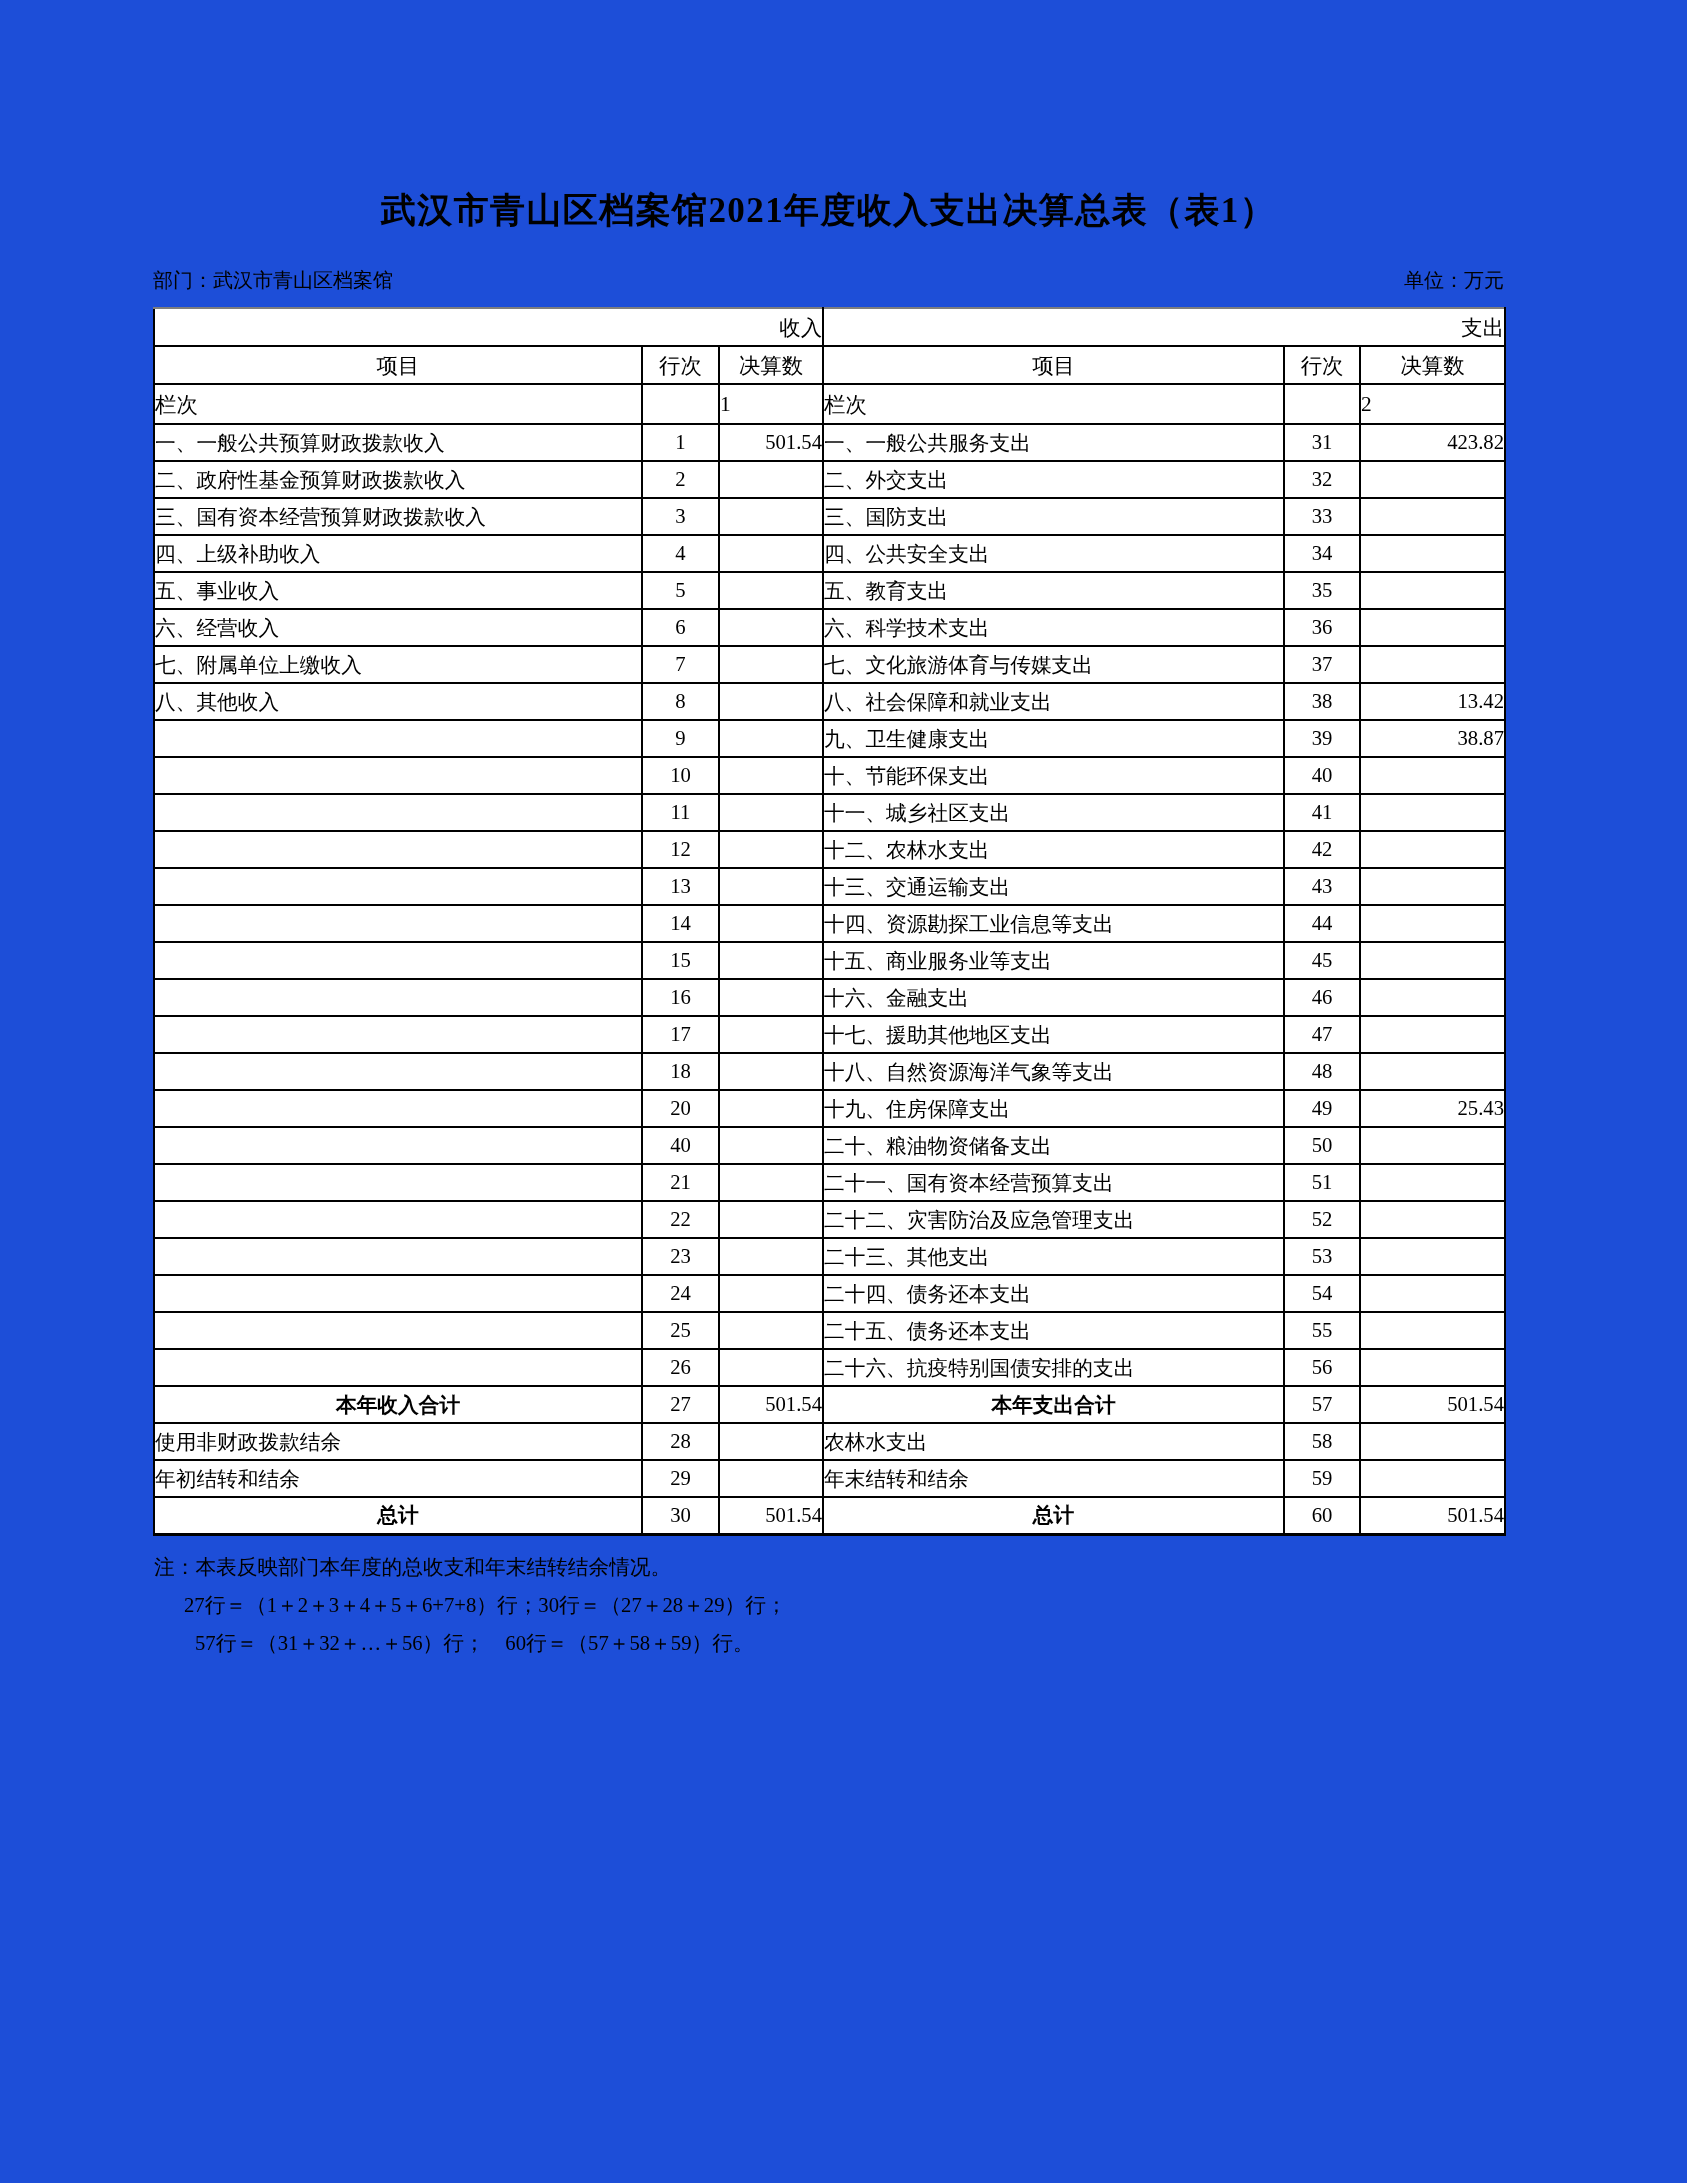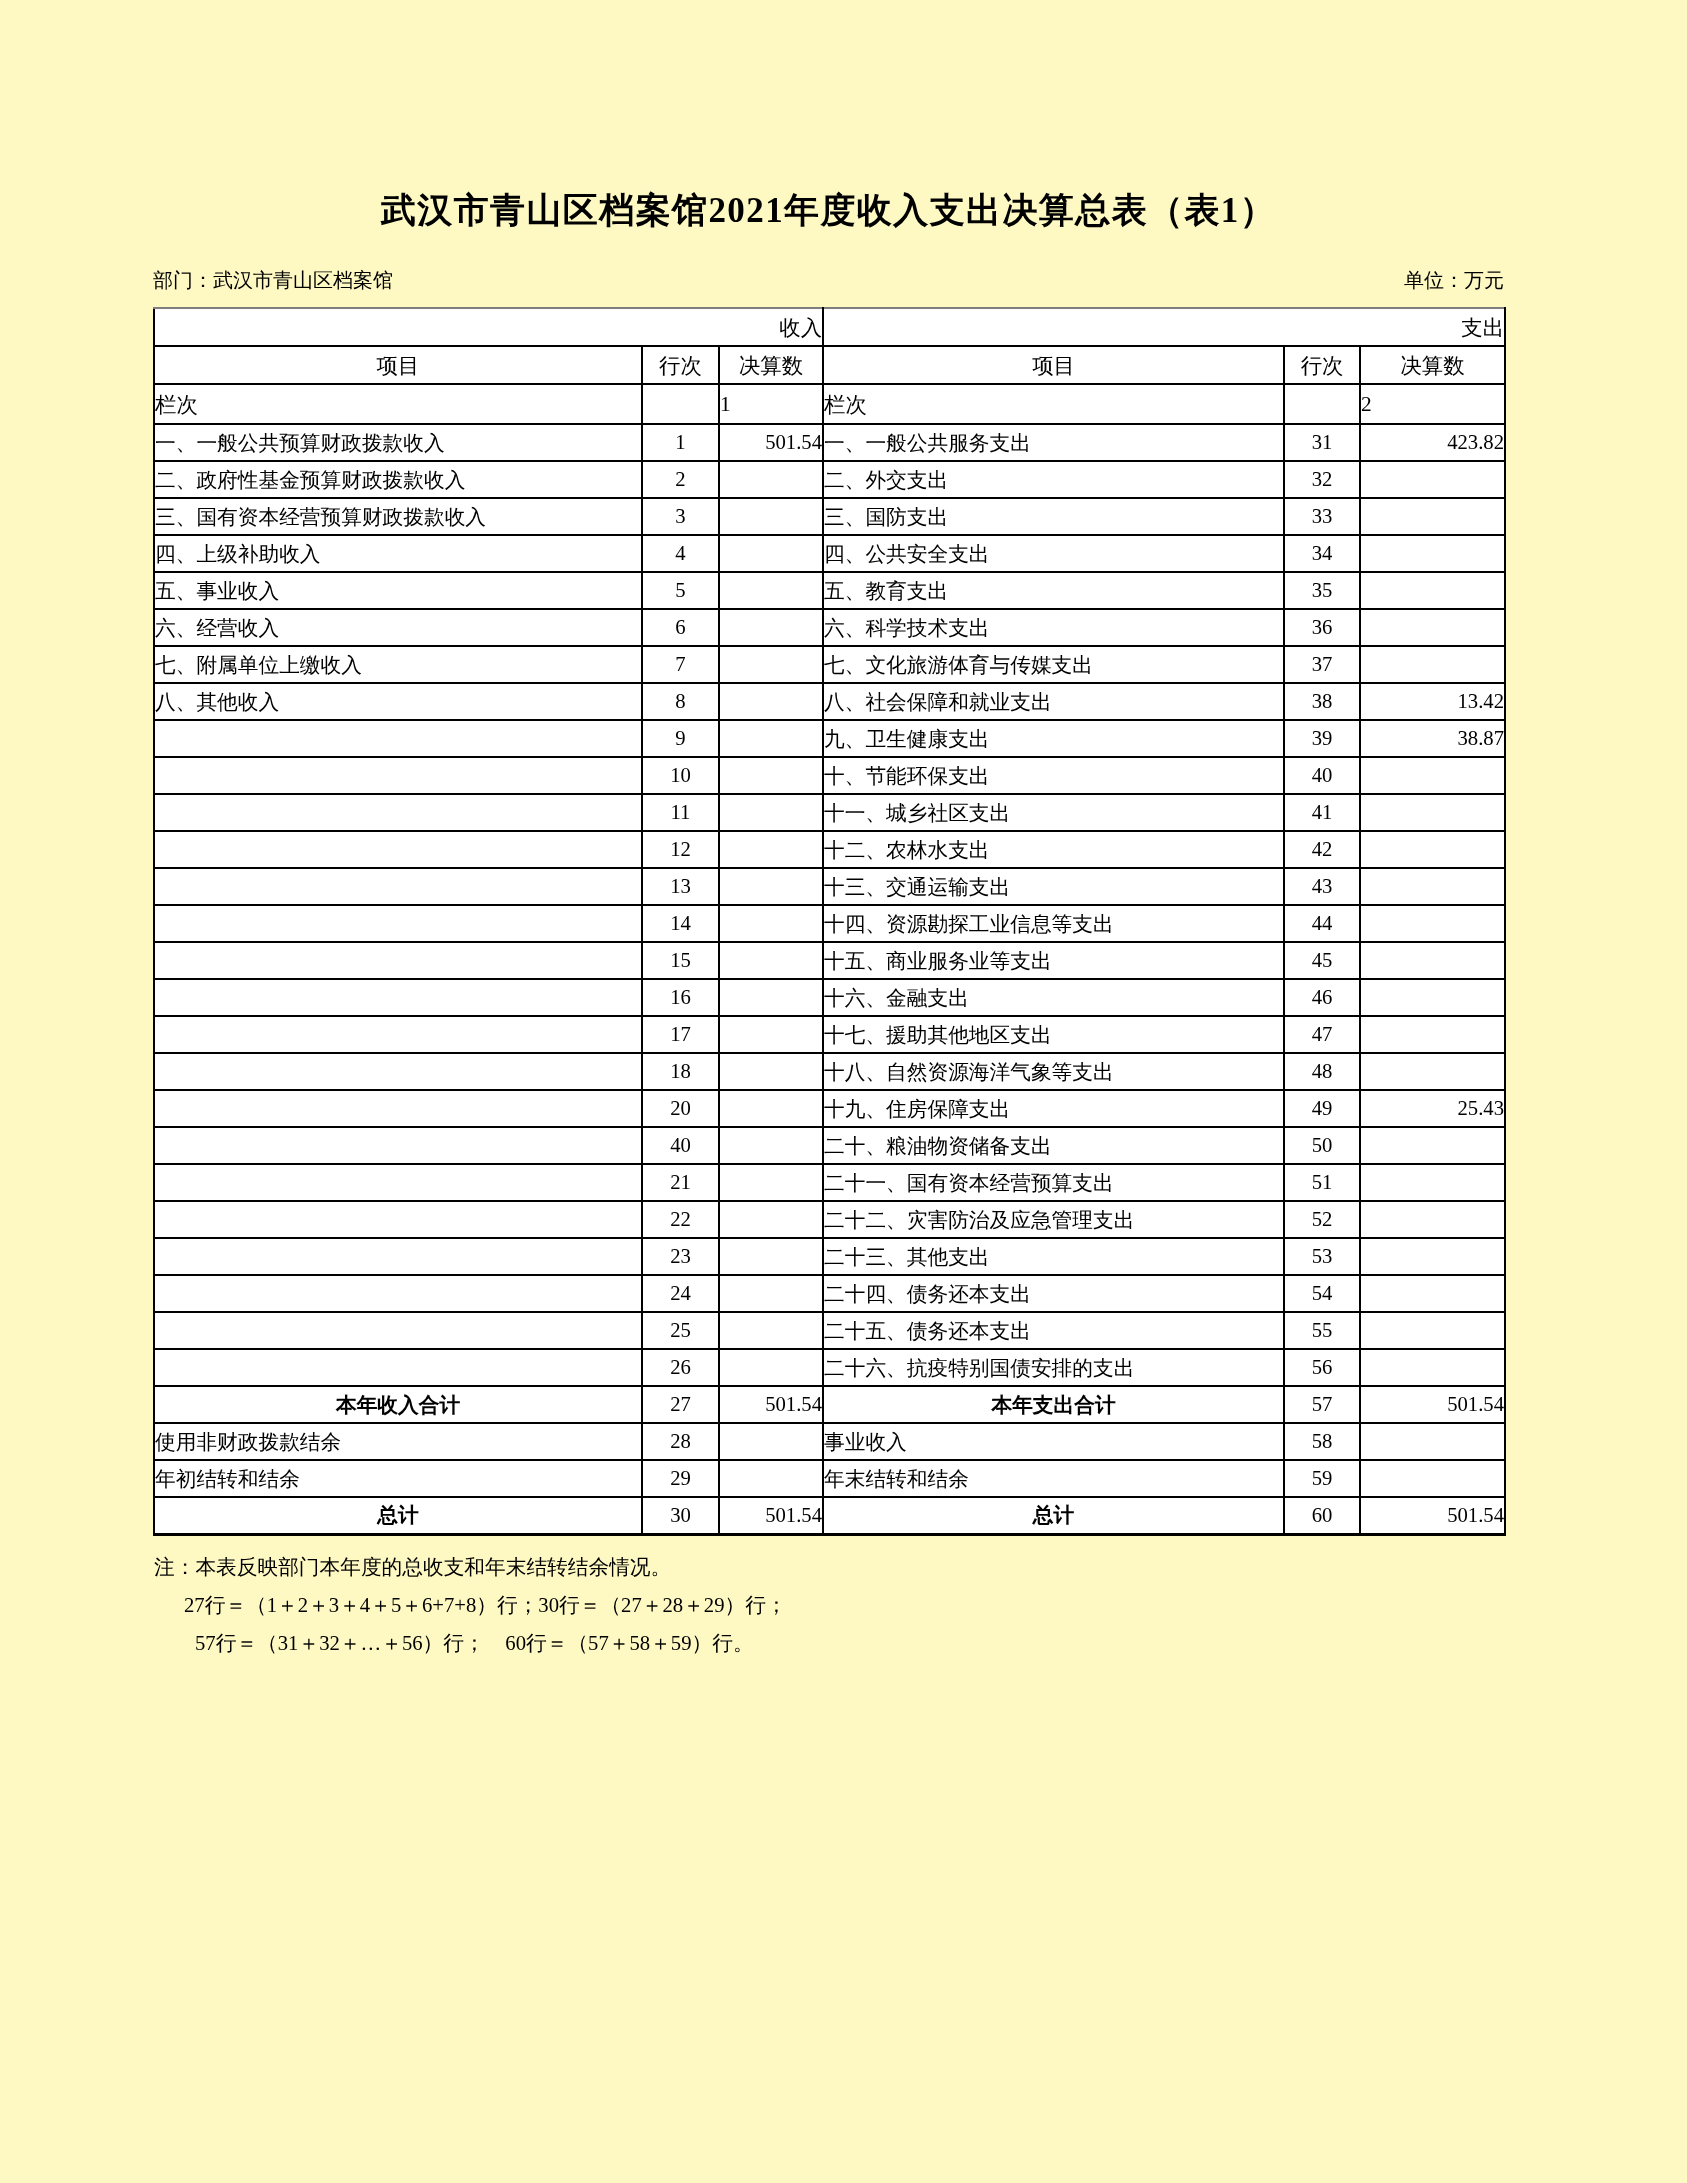--- a/index.html
+++ b/index.html
@@ -1,20 +1,20 @@
 <!DOCTYPE html>
 <html style="font-size:11px"><head>
 <meta charset="utf-8">
 <style>
   html,body{margin:0;padding:0;background:#ffffff;}
   .page{
     position:relative;
     width:1687px;
     height:2183px;
-    background:#fef9c3;
+    background:#1d4ed8;
     color:#000;
     font-family:"Liberation Serif","DejaVu Serif",serif;
     overflow:hidden;
   }
   .title{
     position:absolute;
     left:153px; top:187px; width:1351px;
     text-align:center;
     font-size:35px;
     font-weight:bold;
@@ -316,21 +316,21 @@
           <td class="rowno">27</td>
           <td class="val">501.54</td>
           <td class="item boldc">本年支出合计</td>
           <td class="rowno">57</td>
           <td class="val">501.54</td>
         </tr>
         <tr class="datarow">
           <td class="item">使用非财政拨款结余</td>
           <td class="rowno">28</td>
           <td class="val"></td>
-          <td class="item">事业收入</td>
+          <td class="item">农林水支出</td>
           <td class="rowno">58</td>
           <td class="val"></td>
         </tr>
         <tr class="datarow">
           <td class="item">年初结转和结余</td>
           <td class="rowno">29</td>
           <td class="val"></td>
           <td class="item">年末结转和结余</td>
           <td class="rowno">59</td>
           <td class="val"></td>

